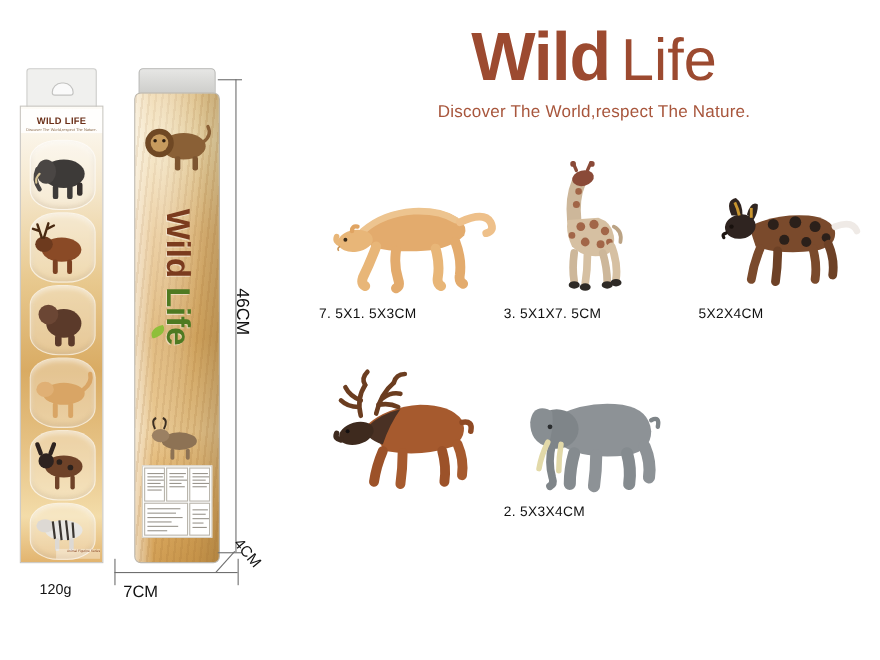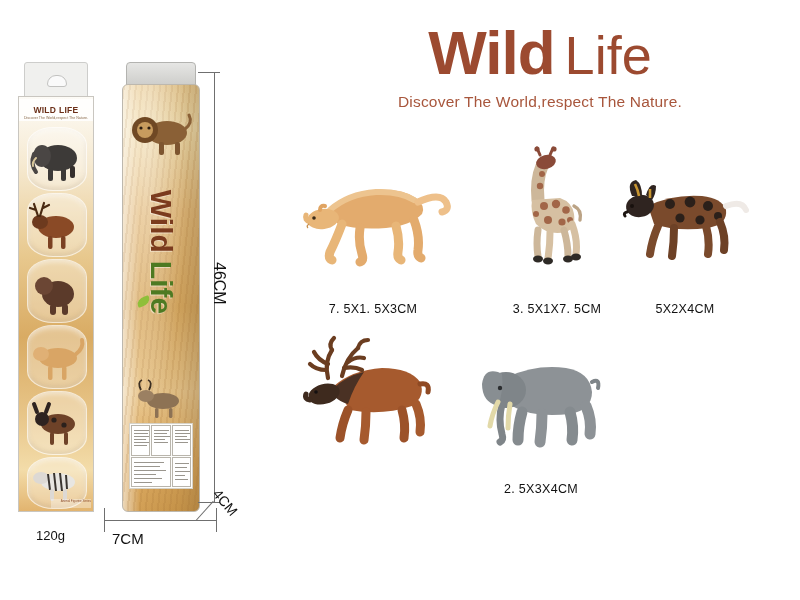--- a/index.html
+++ b/index.html
@@ -24,27 +24,27 @@
   .tagline{
     margin-top:9px;font-size:15.5px;color:#a8563c;letter-spacing:.2px;
     font-family:"Liberation Sans",sans-serif;white-space:nowrap;
   }
 
   
   .grid{position:absolute;left:290px;top:140px;width:500px;height:350px;}
   .cell{position:absolute;width:166px;height:175px;}
   .cell .figure{position:absolute;left:0;top:0;width:166px;height:135px;}
   .caption{
-    position:absolute;left:0;top:138px;width:166px;text-align:center;
+    position:absolute;left:0;top:138px;width:166px;text-align:left;
     font-size:12.5px;color:#111;letter-spacing:.3px;
-    font-family:"Liberation Sans",sans-serif;white-space:nowrap;margin-top:24px;
+    font-family:"Liberation Sans",sans-serif;white-space:nowrap;
   }
   .c0{left:0px;  top:0px;}
-  .c1{left:184px;top:0px;text-decoration:underline;}
-  .c2{left:312px;top:0px;text-decoration:underline;}
+  .c1{left:168px;top:0px;text-decoration:underline;}
+  .c2{left:345px;top:0px;text-decoration:underline;}
   .c3{left:0px;  top:180px;}
   .c4{left:168px;top:180px;}
   .c5{left:328px;top:180px;}
 
   
   .pack{position:absolute;}
 
   
   .packA{left:18px;top:62px;width:74px;height:448px;}
   .packA .hang{

